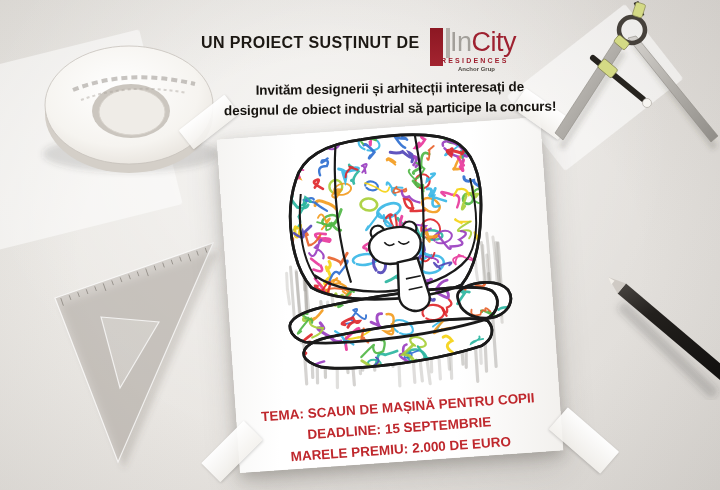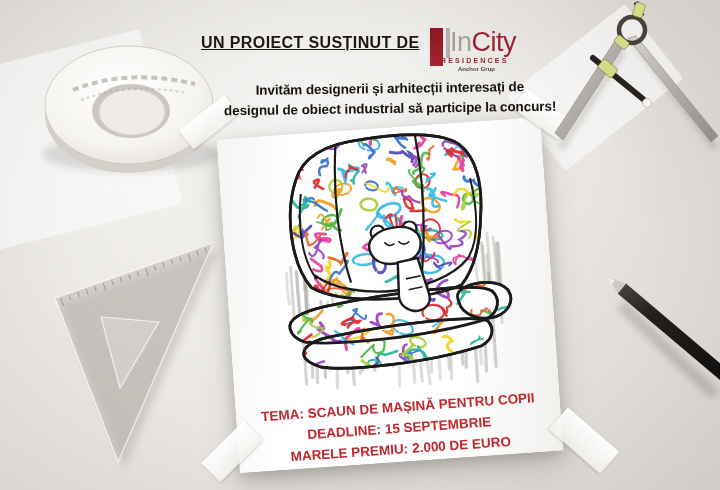--- a/index.html
+++ b/index.html
@@ -15,21 +15,21 @@
   #sheet-right{left:520px;top:40px;width:150px;height:95px;background:rgba(255,255,255,.55);
               transform:rotate(-38deg);border-radius:3px;z-index:1;filter:blur(.5px);}
   
   #logo-strip{left:168px;top:0;width:300px;height:19px;overflow:hidden;z-index:5;}
   .yellow-frag{position:absolute;top:-4px;background:#f0c400;}
   #yellow-frag-a{left:0;width:80px;height:23px;border-radius:0 0 15px 2px;}
   #yellow-frag-b{left:92px;width:70px;height:19.5px;border-radius:0 0 17px 2px;}
   #design-cut{position:absolute;left:158px;top:-14px;font-size:29px;font-weight:700;
               letter-spacing:1px;color:#9c1a1d;white-space:nowrap;}
   #supported{left:201px;top:34px;width:230px;font-size:16px;font-weight:600;
-             letter-spacing:.4px;color:#1c1813;z-index:5;white-space:nowrap;text-decoration:underline;}
+             letter-spacing:.4px;color:#1c1813;z-index:5;white-space:nowrap;}
   
   #incity{left:430px;top:26px;width:110px;height:50px;z-index:5;}
   #incity-bar-red{position:absolute;left:0;top:2px;width:13px;height:38px;
                   background:linear-gradient(180deg,#8c1722,#a32430);}
   #incity-bar-gray{position:absolute;left:16px;top:2px;width:4px;height:30px;background:#b3afa9;}
   #incity-name{position:absolute;left:20px;top:1px;font-size:27px;font-weight:400;
                letter-spacing:-.5px;white-space:nowrap;}
   #incity-name .in{color:#a3a09b;} #incity-name .city{color:#9e2130;}
   #incity-res{position:absolute;left:11px;top:31px;font-size:7px;font-weight:700;
               letter-spacing:2.2px;color:#9e1f2e;white-space:nowrap;}

